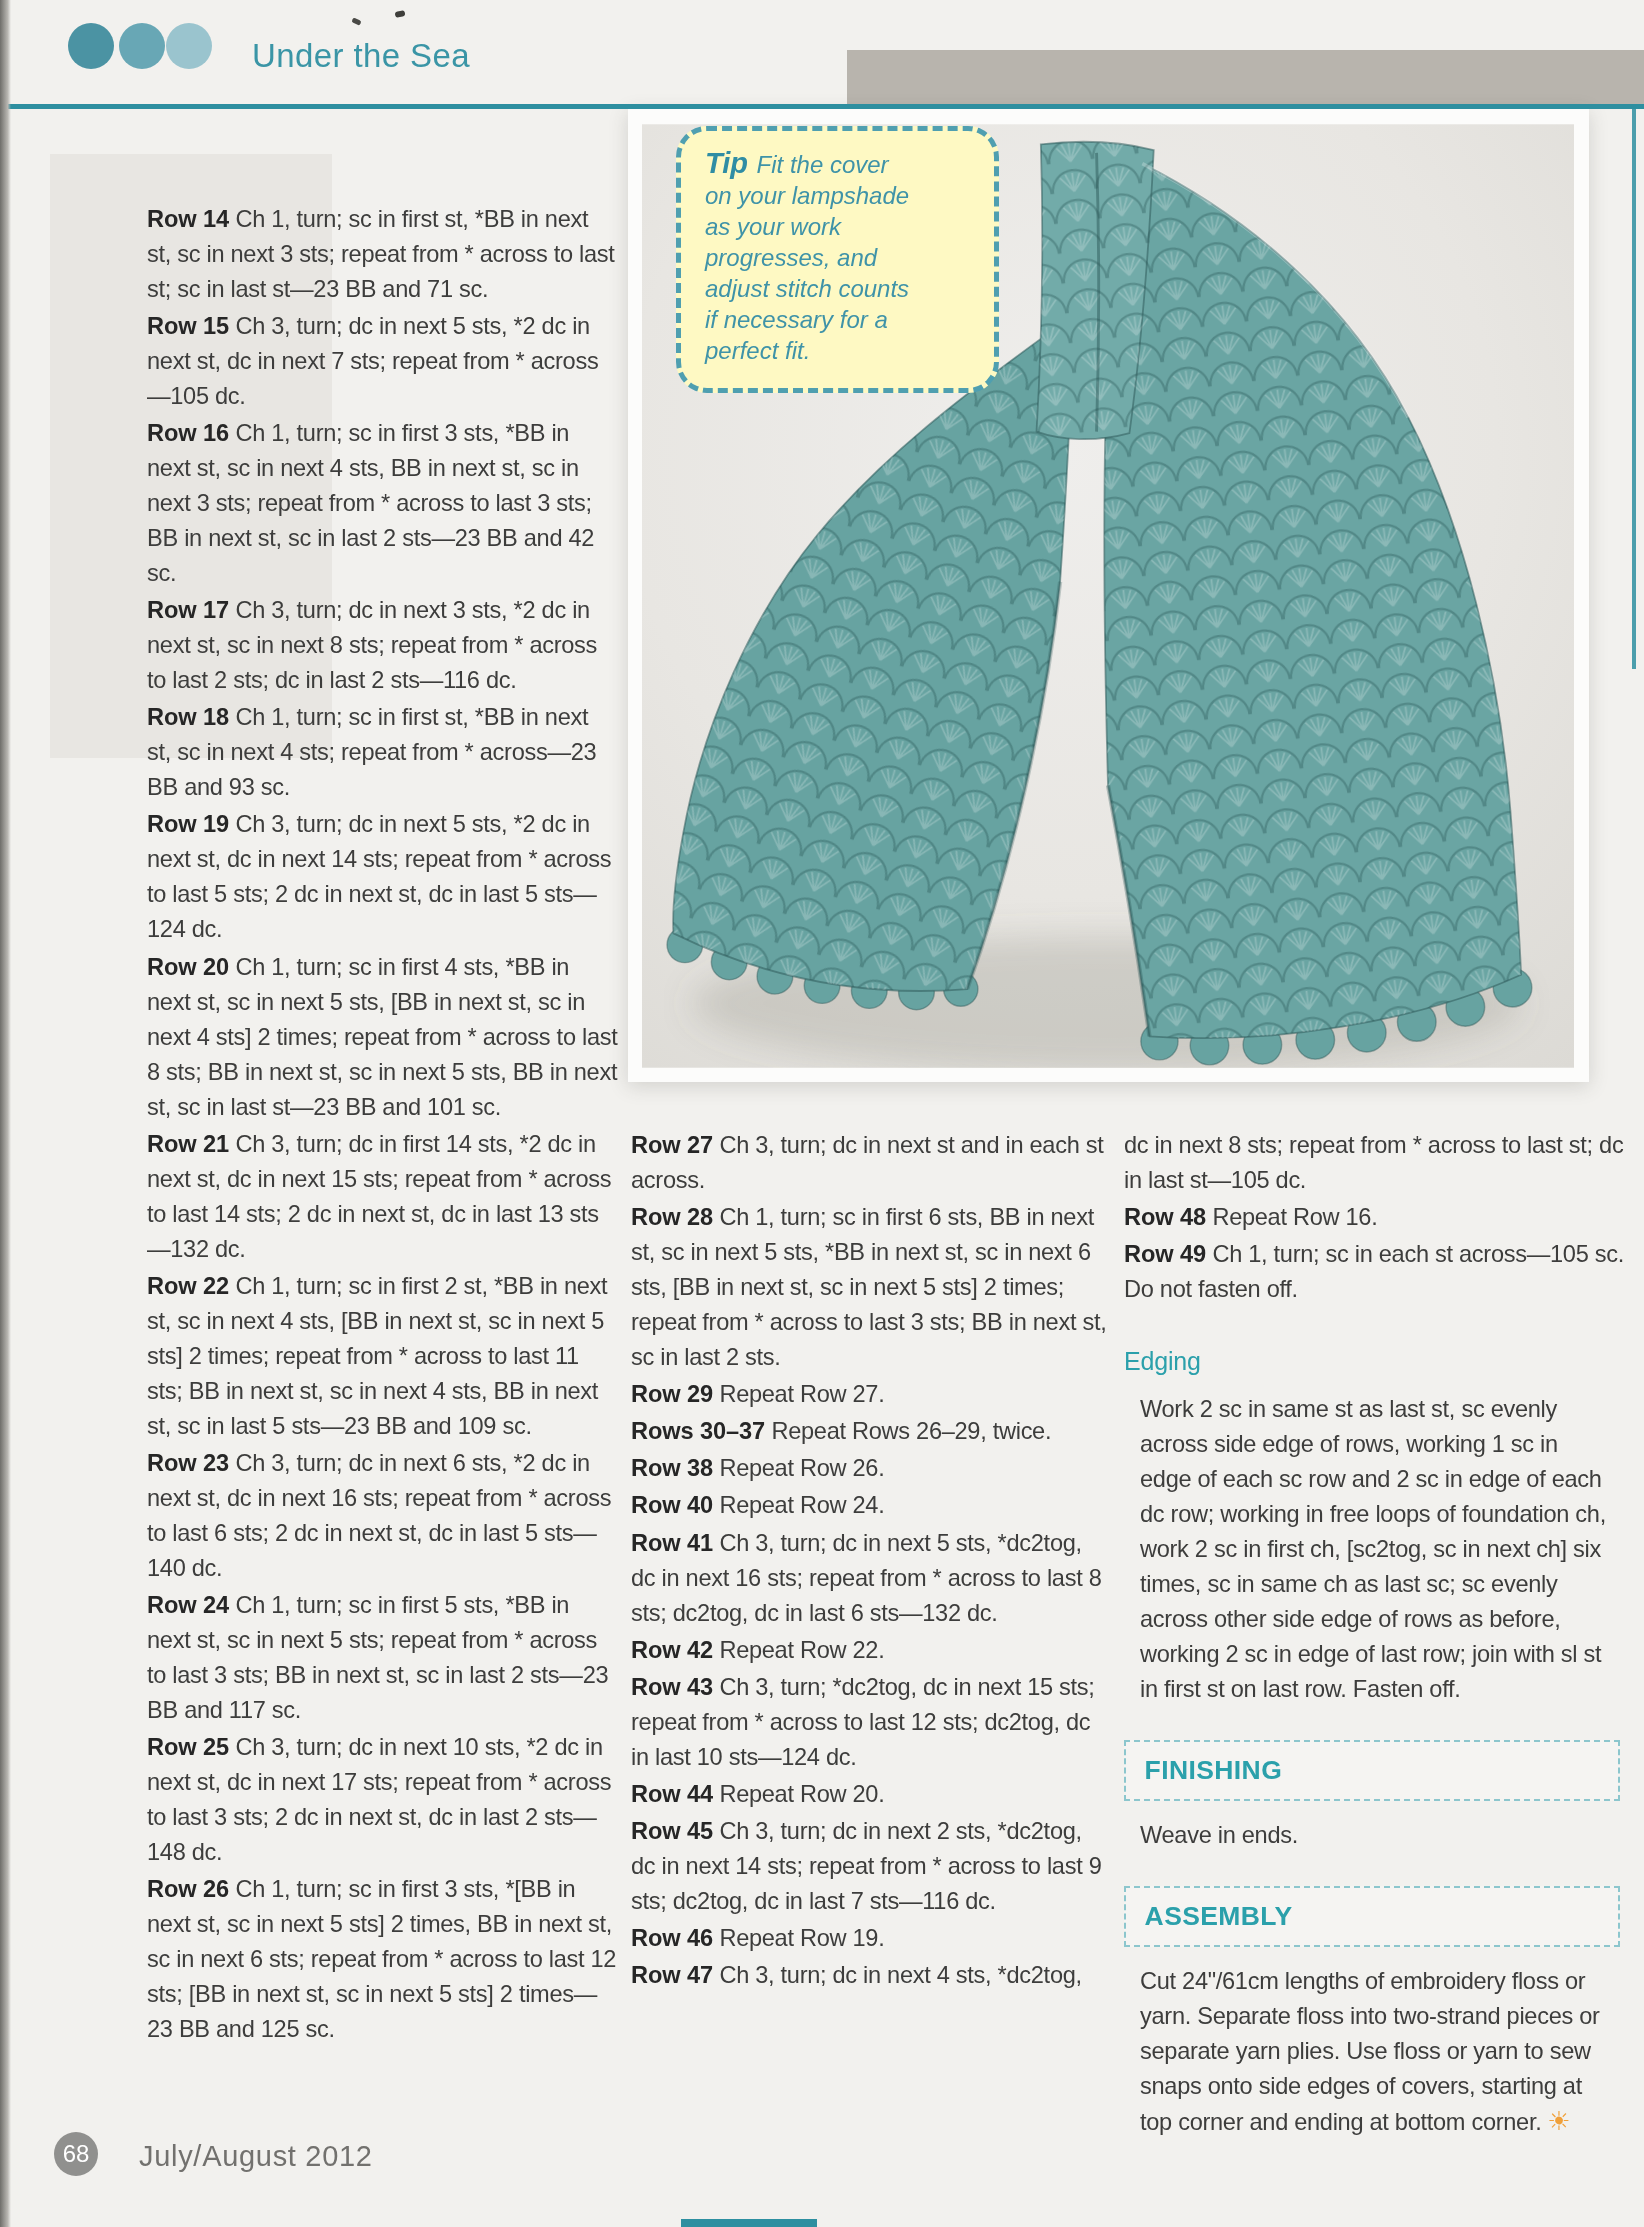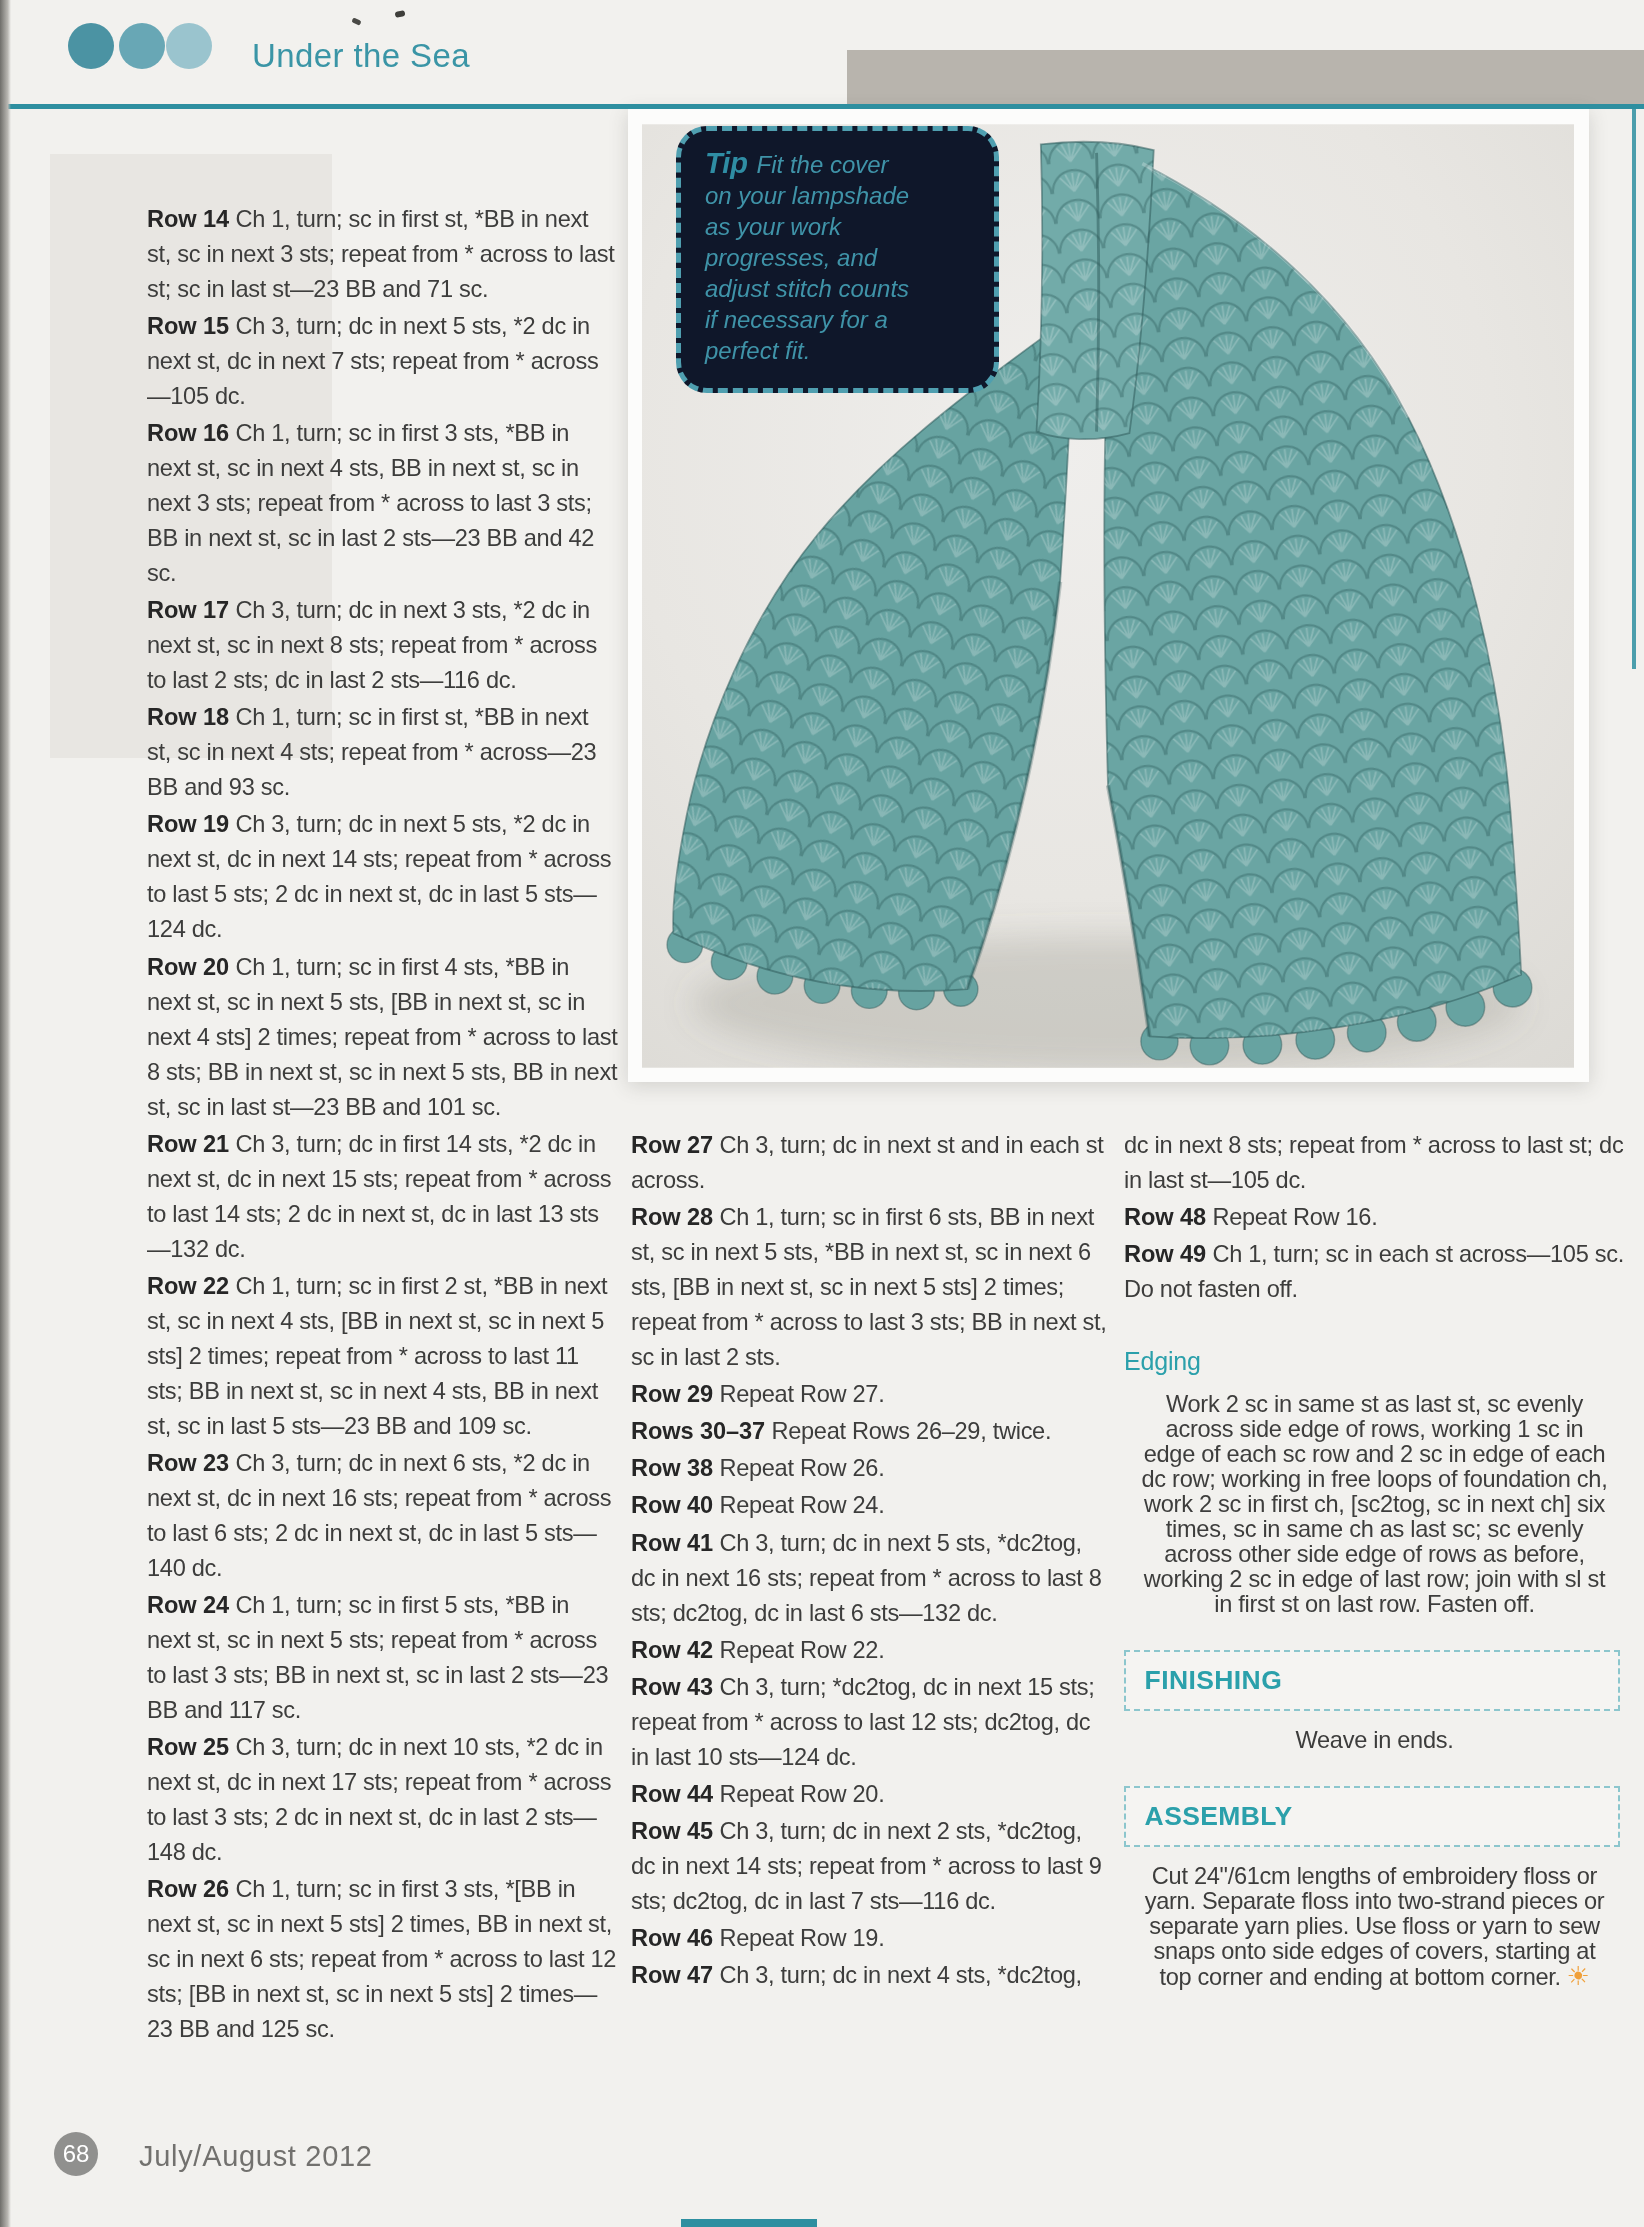--- a/index.html
+++ b/index.html
@@ -31,36 +31,36 @@
   .rule{position:absolute;left:0;top:104px;width:1645px;height:5px;background:#2e8fa0;z-index:3;}
 
   
   .photo-frame{position:absolute;left:628px;top:109px;width:961px;height:973px;
     background:#fcfcfb;box-shadow:0 4.3px 18.6px rgba(60,60,55,0.18);z-index:1;}
   .photo{position:absolute;left:642px;top:124px;width:932px;height:944px;z-index:2;}
   .photo svg{display:block;}
 
   
   .tip-box{position:absolute;left:676px;top:126px;width:323px;box-sizing:border-box;
-    padding:17px 18.6px 21.5px 24px;background:#0f172a;border:5.7px dashed #4f9fb0;
+    padding:17px 18.6px 21.5px 24px;background:#fef9c3;border:5.7px dashed #4f9fb0;
     border-radius:31px;z-index:5;}
   .tip-text{font-style:italic;color:#3f93a8;font-size:24px;line-height:31px;white-space:pre-line;}
   .tip-label{font-weight:bold;font-style:italic;font-size:29px;color:#2f8da4;margin-right:8.6px;}
 
   
   .col{position:absolute;z-index:2;}
   .col-1{left:147px;top:202px;width:471px;}
   .col-2{left:631px;top:1128px;width:478px;}
   .col-3{left:1124px;top:1128px;width:501px;}
   .row{font-size:23.6px;line-height:35px;color:#3d3d3c;margin:0 0 2.1px;letter-spacing:-0.3px;}
   .row b{color:#262626;margin-right:6.4px;letter-spacing:-0.1px;}
   .row b:empty{margin-right:0;}
 
   .subhead{color:#2ba0ab;font-weight:normal;font-size:25px;margin:40px 0 13px;letter-spacing:-0.2px;}
-  .body-text{font-size:23.6px;line-height:25px;color:#3d3d3c;letter-spacing:-0.3px;margin:16px;text-align:center;}
+  .body-text{font-size:23.6px;line-height:35px;color:#3d3d3c;letter-spacing:-0.3px;margin:16px;}
   .dashed-box{border:2.1px dashed #8cc6cd;padding:13px 0 13px 18.6px;margin:33px 0 17px;
     width:496px;box-sizing:border-box;background:rgba(255,255,255,0.25);}
   .boxhead{color:#2ba0ab;font-weight:bold;font-size:26.5px;letter-spacing:0.4px;}
   .sun{color:#f0a03a;font-size:26px;margin-left:5.7px;font-style:normal;}
 
   
   .page-badge{position:absolute;left:54px;top:2132px;width:44px;height:44px;border-radius:50%;
     background:#90908e;color:#ffffff;font-size:24px;display:flex;align-items:center;
     justify-content:center;z-index:2;}
   .issue{position:absolute;left:139px;top:2140px;font-size:29px;color:#72716e;letter-spacing:0.7px;z-index:2;}

